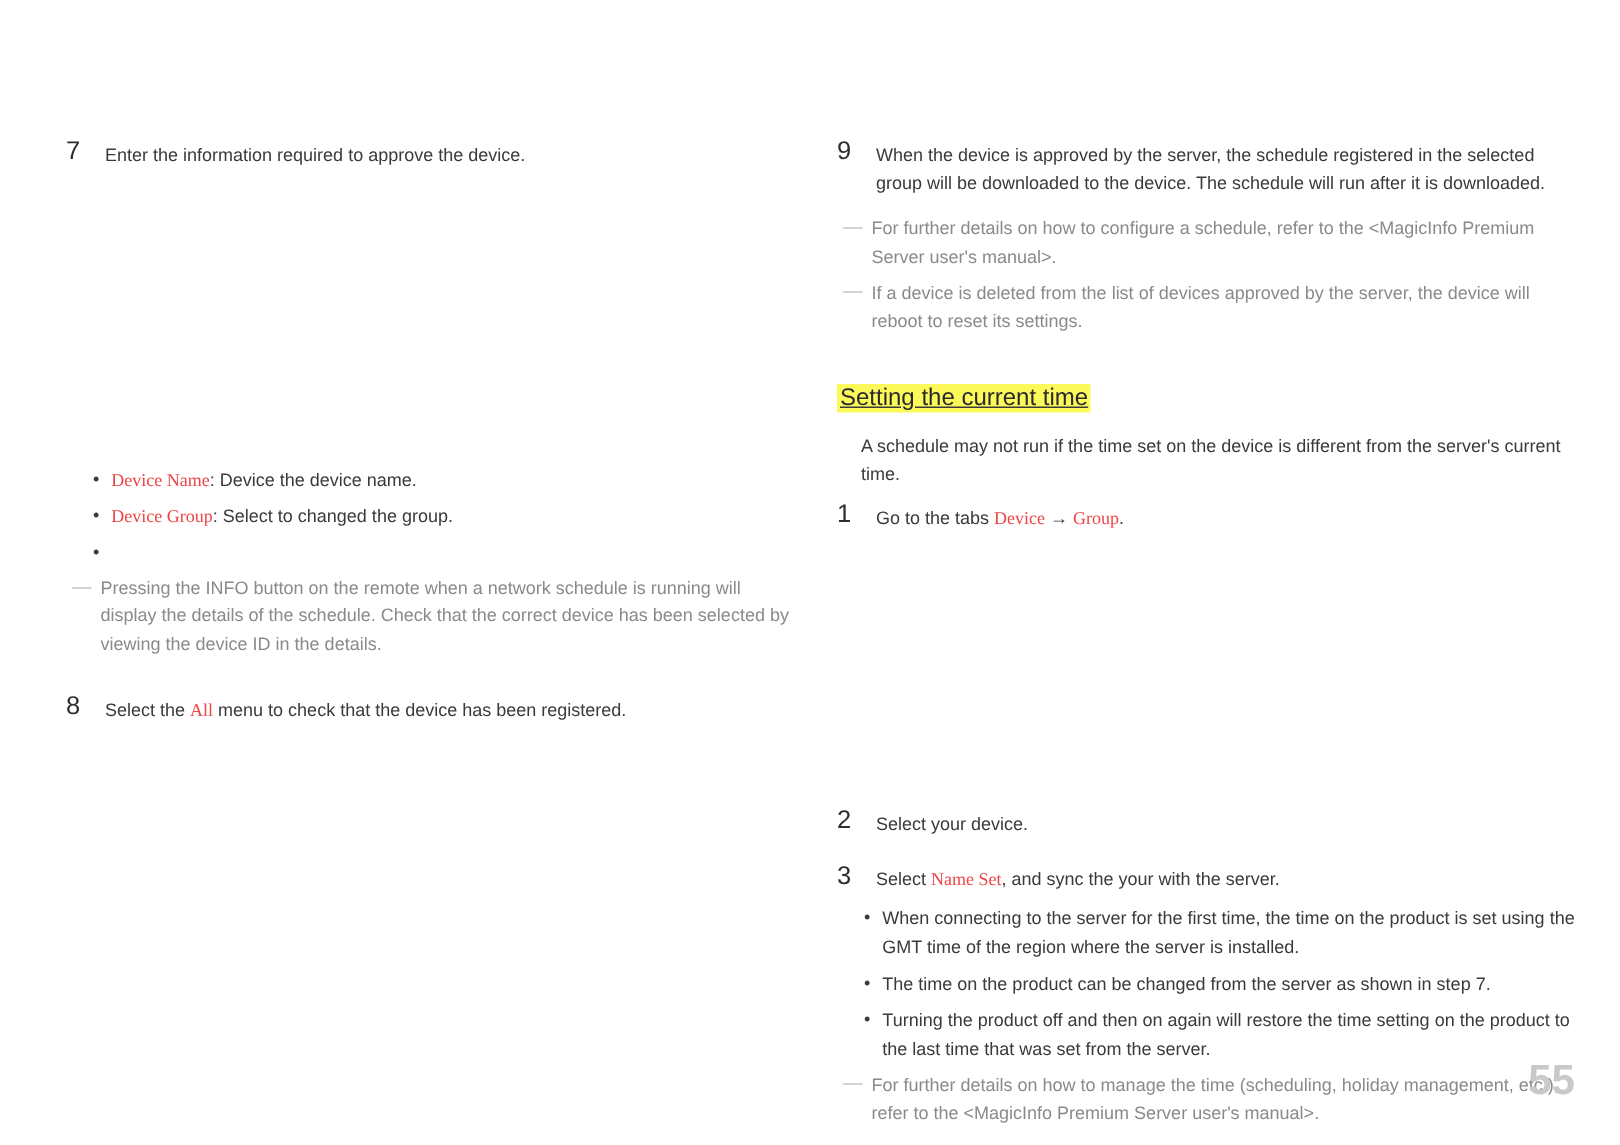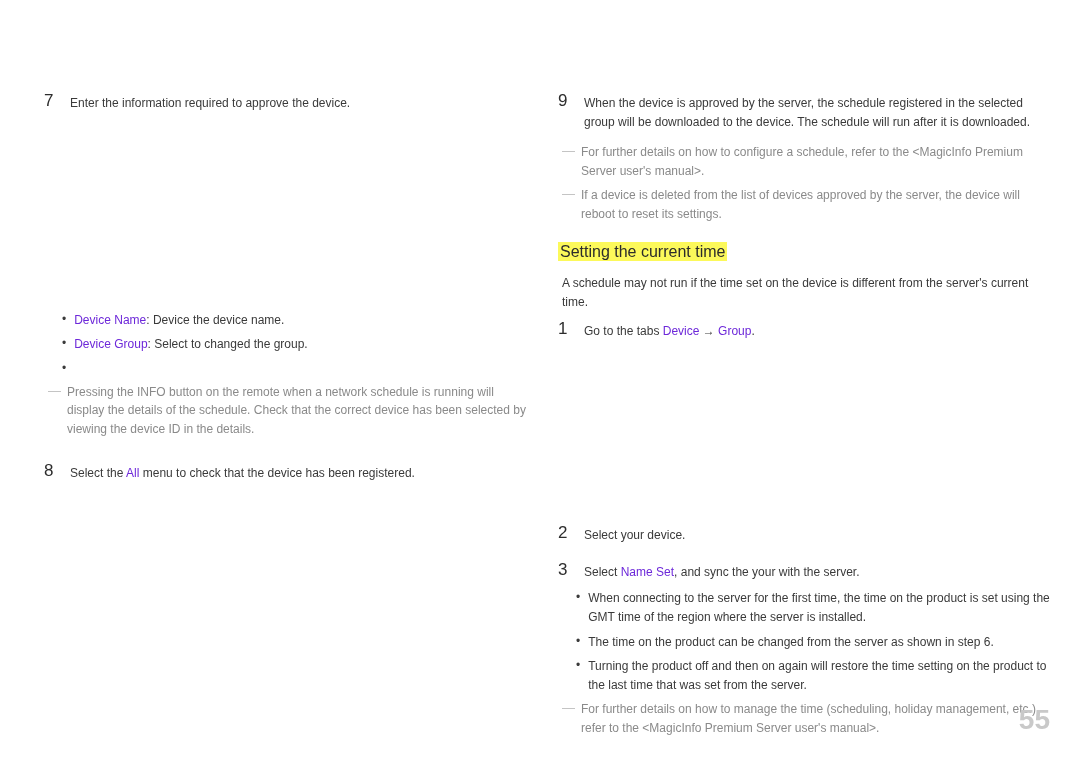--- a/index.html
+++ b/index.html
@@ -56,21 +56,22 @@
     gap: 8px;
     margin: 6px 0;
     padding-left: 18px;
   }
   .bullet-dot {
     color: #3a3a3a;
     line-height: 1.4;
     font-size: 12px;
   }
   .link {
-    color: #6d28d9;
+    color: #ef4444;
+    font-family: Liberation Serif, serif;
   }
   .dash-row {
     display: flex;
     align-items: flex-start;
     gap: 6px;
     margin: 6px 0;
     color: #8a8a8a;
     font-size: 12px;
     padding-left: 4px;
   }
@@ -82,22 +83,22 @@
   .dash-body {
     flex: 1;
   }
   .heading-hl {
     display: inline;
     background: #fcf95a;
     color: #2b2b2b;
     font-size: 16px;
     padding: 1px 2px;
   }
-  .section-gap { margin-top: 16px; }
-  .para { margin: 10px 0 6px 4px; }
+  .section-gap { margin-top: 30px; text-decoration: underline; }
+  .para { margin: 10px 0 6px 16px; }
   .step8 { margin-top: 22px; }
   .after-step7-gap { height: 190px; }
   .after-step1-gap { height: 182px; }
   .page-number {
     position: absolute;
     right: 30px;
     bottom: 22px;
     font-size: 28px;
     color: #c9c9c9;
     font-weight: 700;
@@ -193,21 +194,21 @@
         </div>
       </div>
 
       <div class="bullets">
         <div class="bullet-row">
           <span class="bullet-dot">•</span>
           <span>When connecting to the server for the first time, the time on the product is set using the GMT time of the region where the server is installed.</span>
         </div>
         <div class="bullet-row">
           <span class="bullet-dot">•</span>
-          <span>The time on the product can be changed from the server as shown in step 6.</span>
+          <span>The time on the product can be changed from the server as shown in step 7.</span>
         </div>
         <div class="bullet-row">
           <span class="bullet-dot">•</span>
           <span>Turning the product off and then on again will restore the time setting on the product to the last time that was set from the server.</span>
         </div>
       </div>
 
       <div class="dash-row">
         <span class="dash-mark">―</span>
         <span class="dash-body">For further details on how to manage the time (scheduling, holiday management, etc.), refer to the &lt;MagicInfo Premium Server user's manual&gt;.</span>

